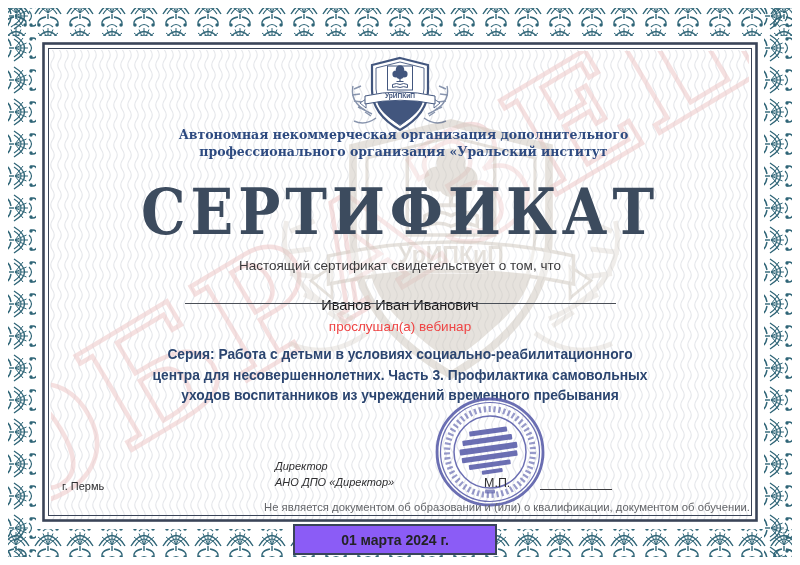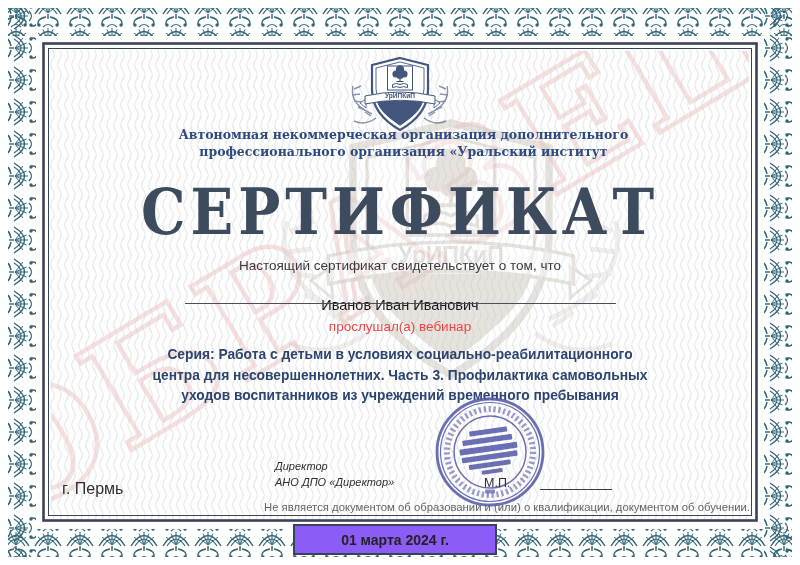--- a/index.html
+++ b/index.html
@@ -22,21 +22,21 @@
     font-size:12.5px; line-height:17px; color:#2d4a80;margin-left:7px; }
   .title { top:177px; font-family:"DejaVu Serif", serif; font-weight:bold;
     font-size:56px; line-height:62px; letter-spacing:5px; color:#3c4b5e;
     transform:scaleY(1.12); transform-origin:center top; }
   .statement { top:258px; font-size:13.5px; color:#3a3a3c; }
   .recipient { top:297px; font-size:14.5px; font-weight:normal; color:#1a1a1c; }
   .name-underline { position:absolute; left:185px; top:303px; width:431px;
     border-top:1.5px solid #4a4f57; }
   .action { top:319px; font-size:13.5px; color:#ef4444; }
   .course { top:345px; font-size:13.8px; font-weight:bold; line-height:20.5px; color:#2b4570; }
-  .city { position:absolute; left:62px; top:480px; font-size:16px; color:#2e2e30; }
+  .city { position:absolute; left:62px; top:480px; font-size:11px; color:#2e2e30; }
   .director { position:absolute; left:275px; top:459px; font-size:11px;
     line-height:15.5px; color:#2e2e30;font-style:italic; }
   .stamp { position:absolute; left:434px; top:396px; width:112px; height:112px; opacity:0.87; }
   .mp { position:absolute; left:484px; top:476px; font-size:12.5px; color:#303032; }
   .sign-line { position:absolute; left:540px; top:489px; width:72px;
     border-top:1.5px solid #3c3c3e; }
   .disclaimer { top:501px; font-size:11.3px; color:#636569;text-align:right; }
   .date-box { position:absolute; left:293px; top:524px; width:204px; height:31px;
     background:#8b5cf6; border:2px solid #39445a; display:flex; align-items:center;
     justify-content:center; font-size:14px; font-weight:bold; color:#232325; }

